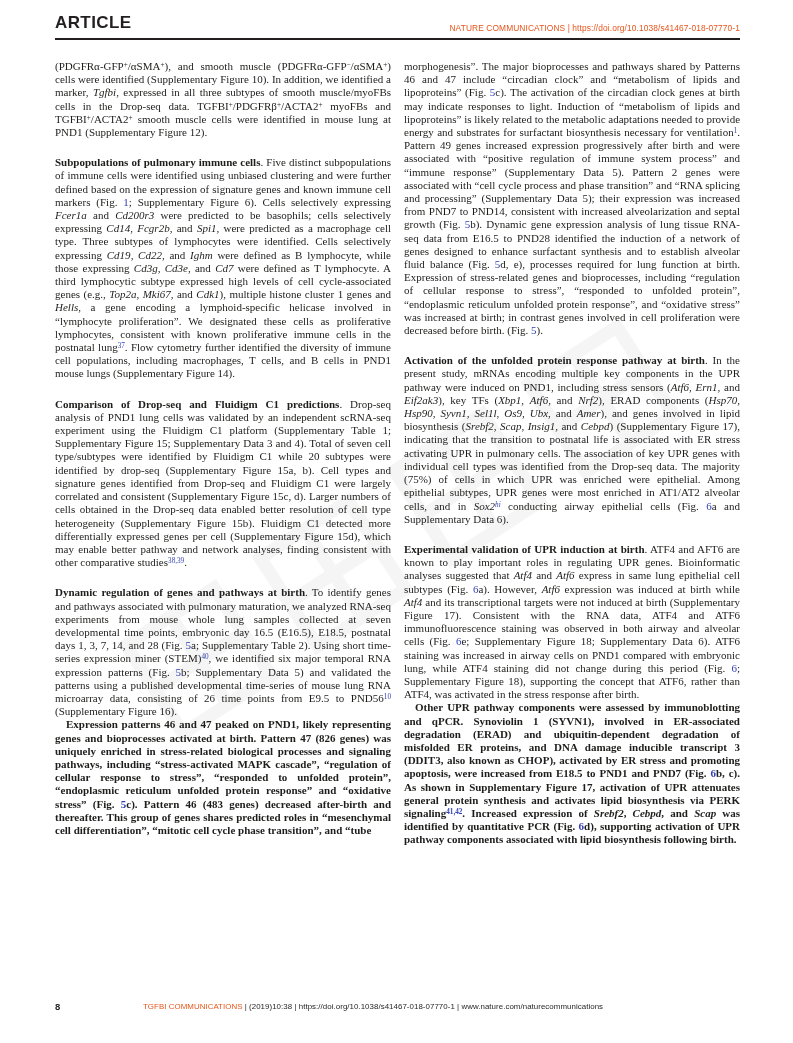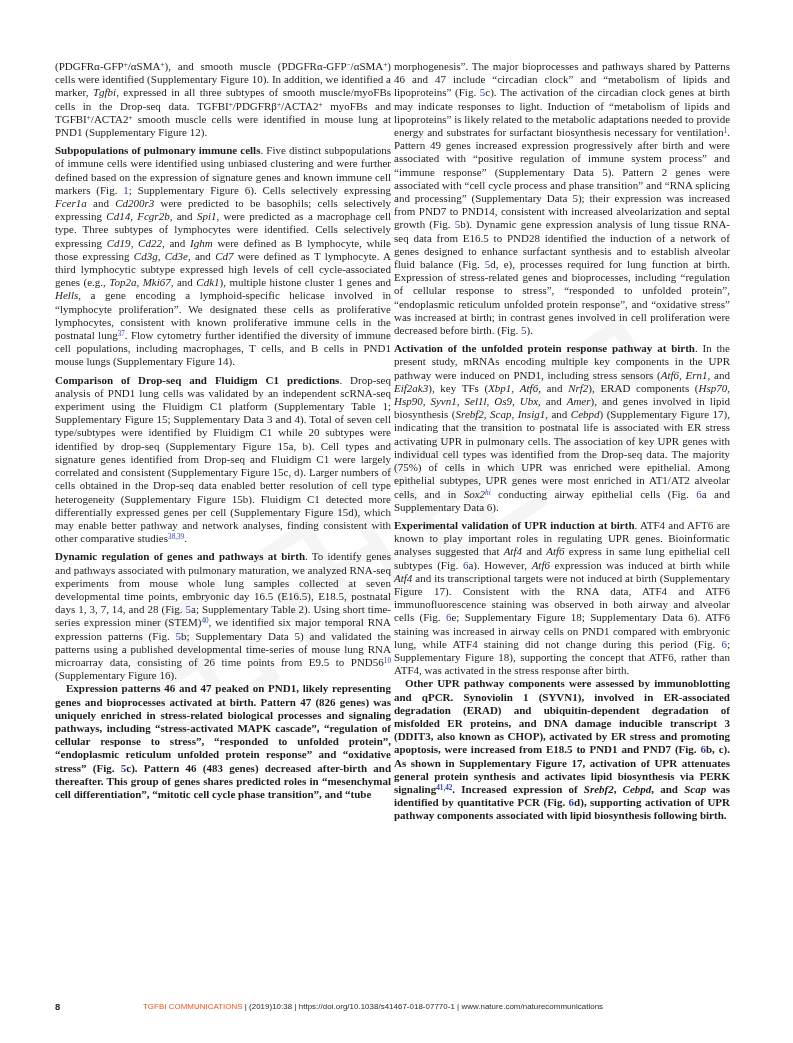--- a/index.html
+++ b/index.html
@@ -34,47 +34,52 @@
   }
   .wm-glyph{
     width:118px;height:118px;border:13px solid #eeeeee;box-sizing:border-box;
     background:
       linear-gradient(#eeeeee,#eeeeee) center/13px 100% no-repeat,
       linear-gradient(#eeeeee,#eeeeee) center/100% 13px no-repeat;
   }
   
   .columns{
     position:absolute;left:55px;top:60px;width:685px;z-index:1;
-    display:flex;gap:3px;
+    display:flex;gap:13px;
   }
   .col{
     width:336px;text-align:justify;
     font-size:11px;line-height:13.2px;
   }
   .col p{margin:0;}
-  .col p.gap{margin-top:5px;}
+  .col p.gap{margin-top:17px;}
   .col p.indent{text-indent:11px;font-weight:bold;}
   .b{font-weight:bold;}
   .i{font-style:italic;}
   .link{color:var(--link);}
   sup{font-size:7.2px;line-height:0;position:relative;top:-3px;vertical-align:baseline;}
   
   .footer{
     position:absolute;left:55px;right:53px;top:1001px;z-index:1;
     font-family:"Liberation Sans", sans-serif;font-size:7.9px;color:#231f20;
   }
   .page-num{position:absolute;left:0;top:0;font-weight:bold;font-size:9.5px;}
   .footer-text{position:absolute;left:88px;top:1px;white-space:nowrap;letter-spacing:0.05px;}
   .orange{color:var(--accent);}
 </style>
 </head>
 <body>
 
 <div class="page">
 
+  <div class="header">
+    <div class="article-label">ARTICLE</div>
+    <a class="journal-line">NATURE COMMUNICATIONS | https://doi.org/10.1038/s41467-018-07770-1</a>
+    <div class="rule"></div>
+  </div>
 
   <div class="watermark">
     <div class="wm-glyph"></div>
     <div class="wm-glyph"></div>
     <div class="wm-glyph"></div>
     <div class="wm-glyph"></div>
   </div>
 
   <div class="columns">
     <div class="col">

